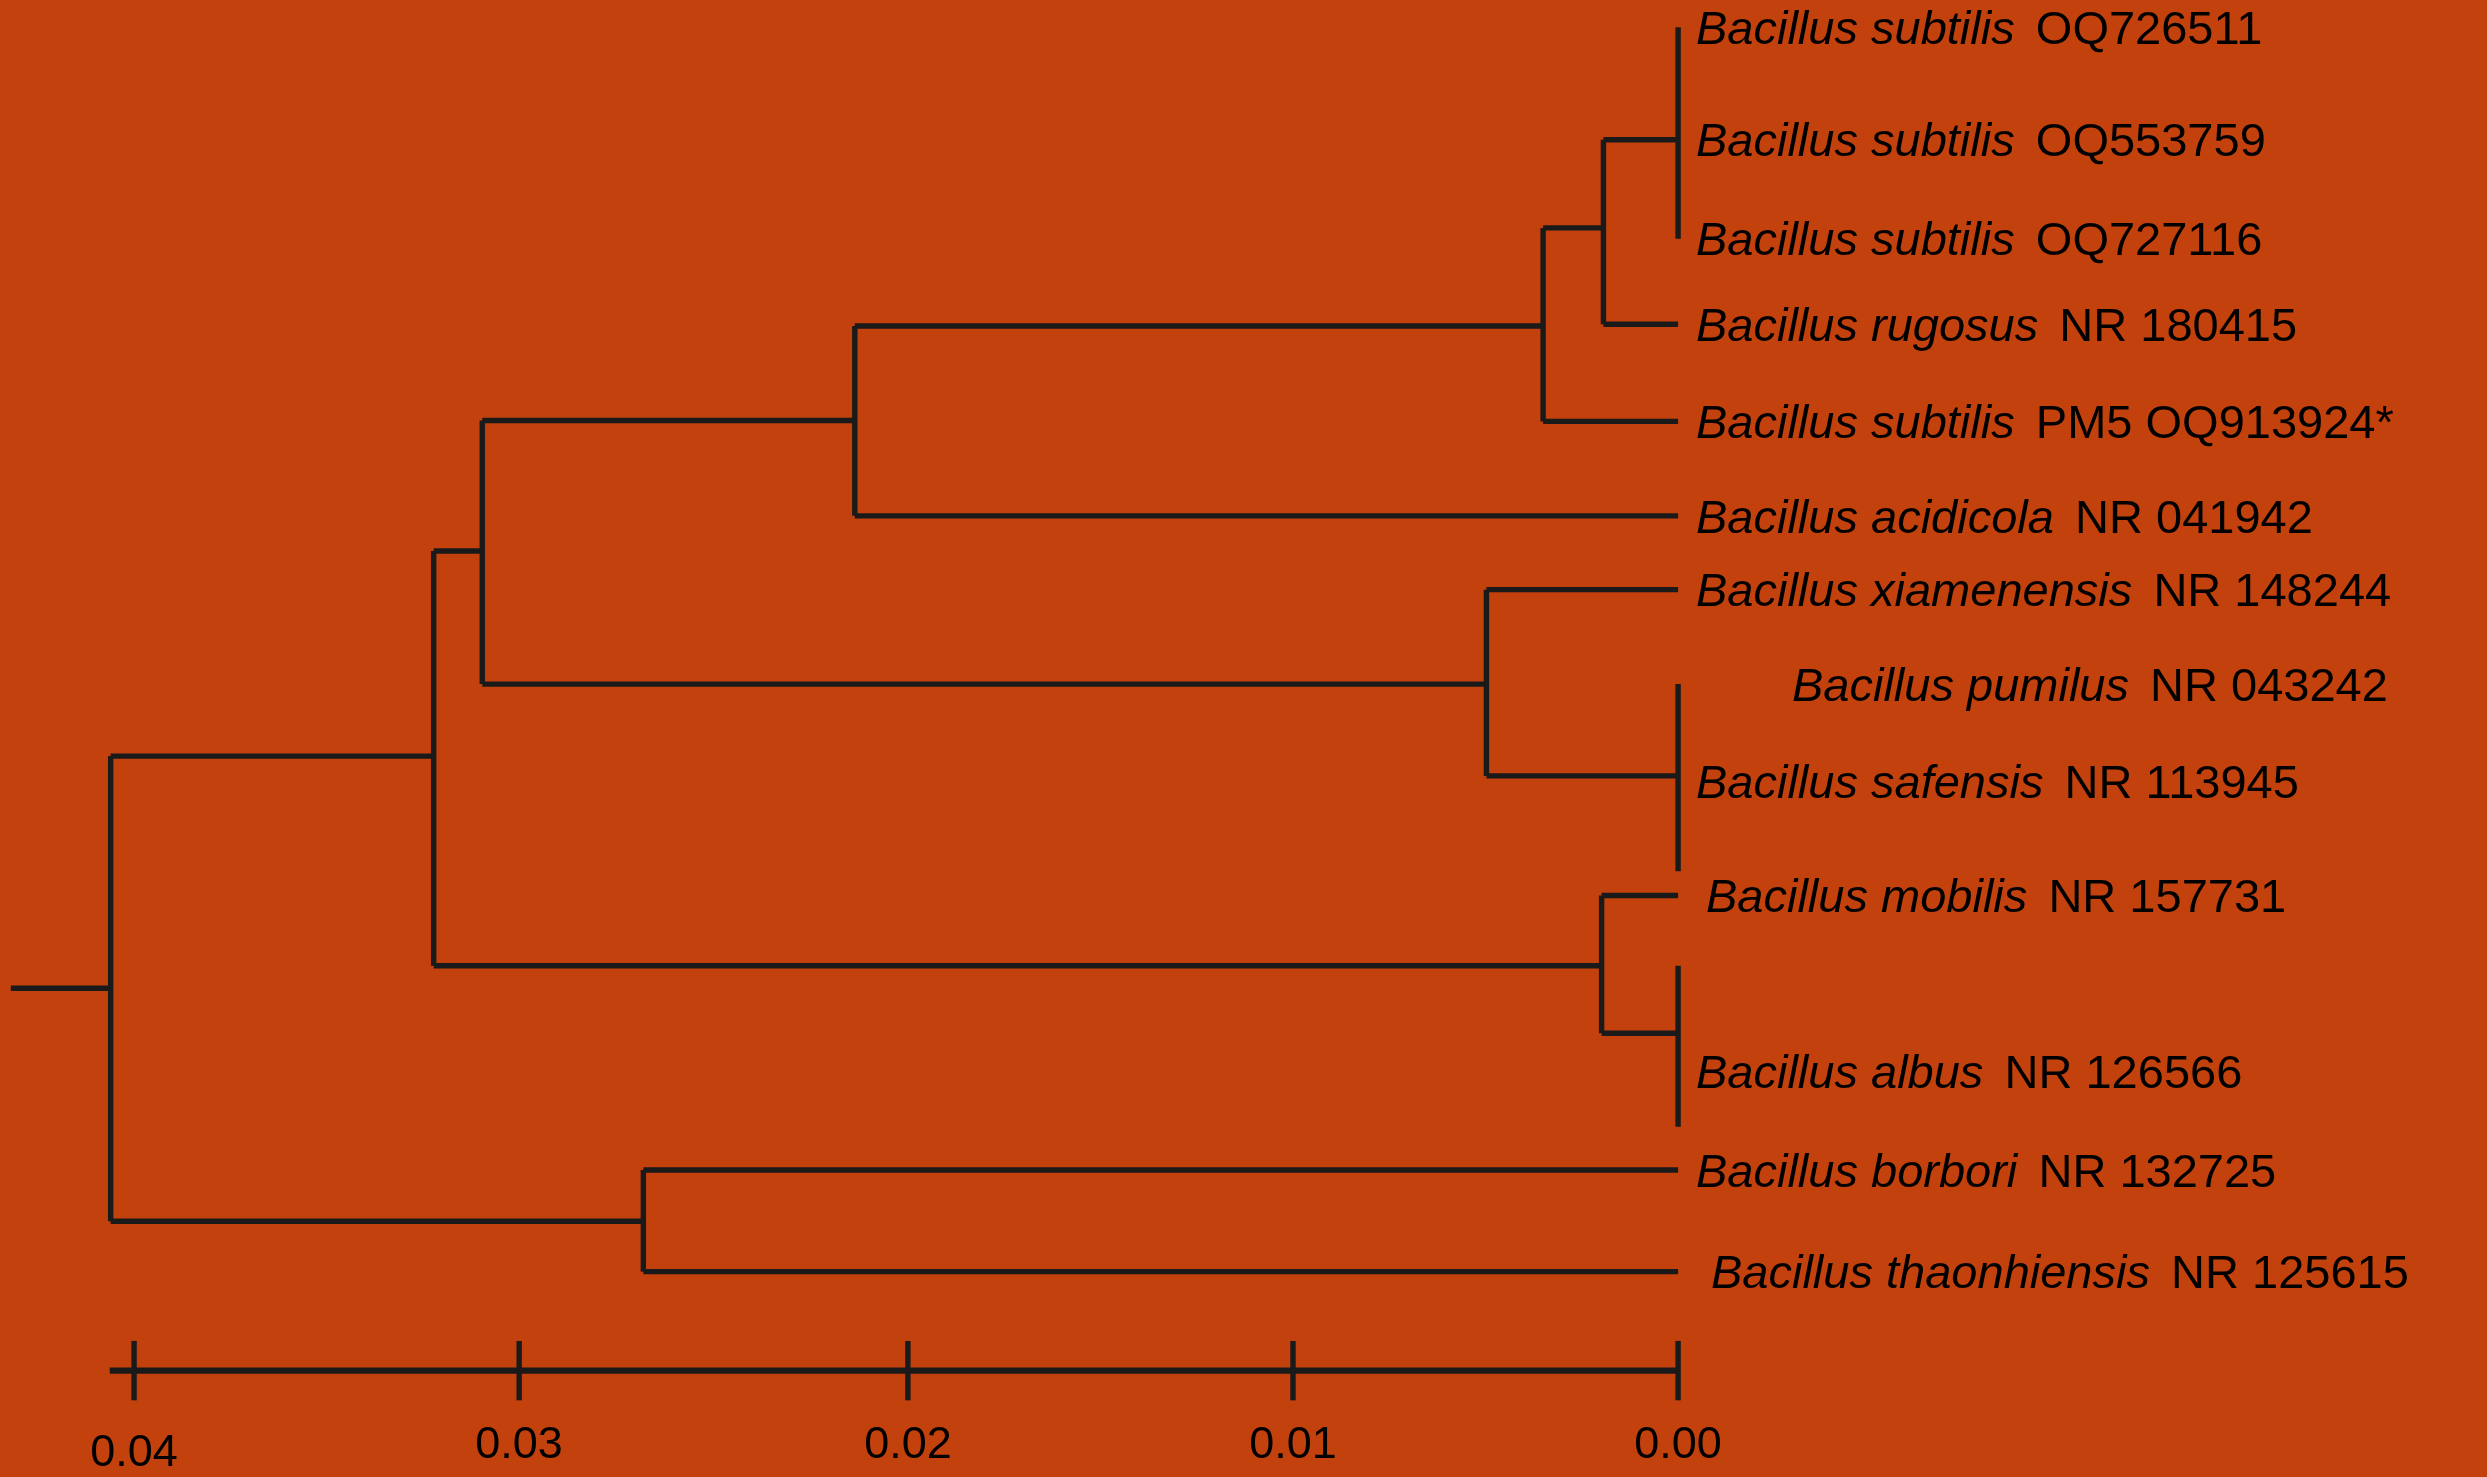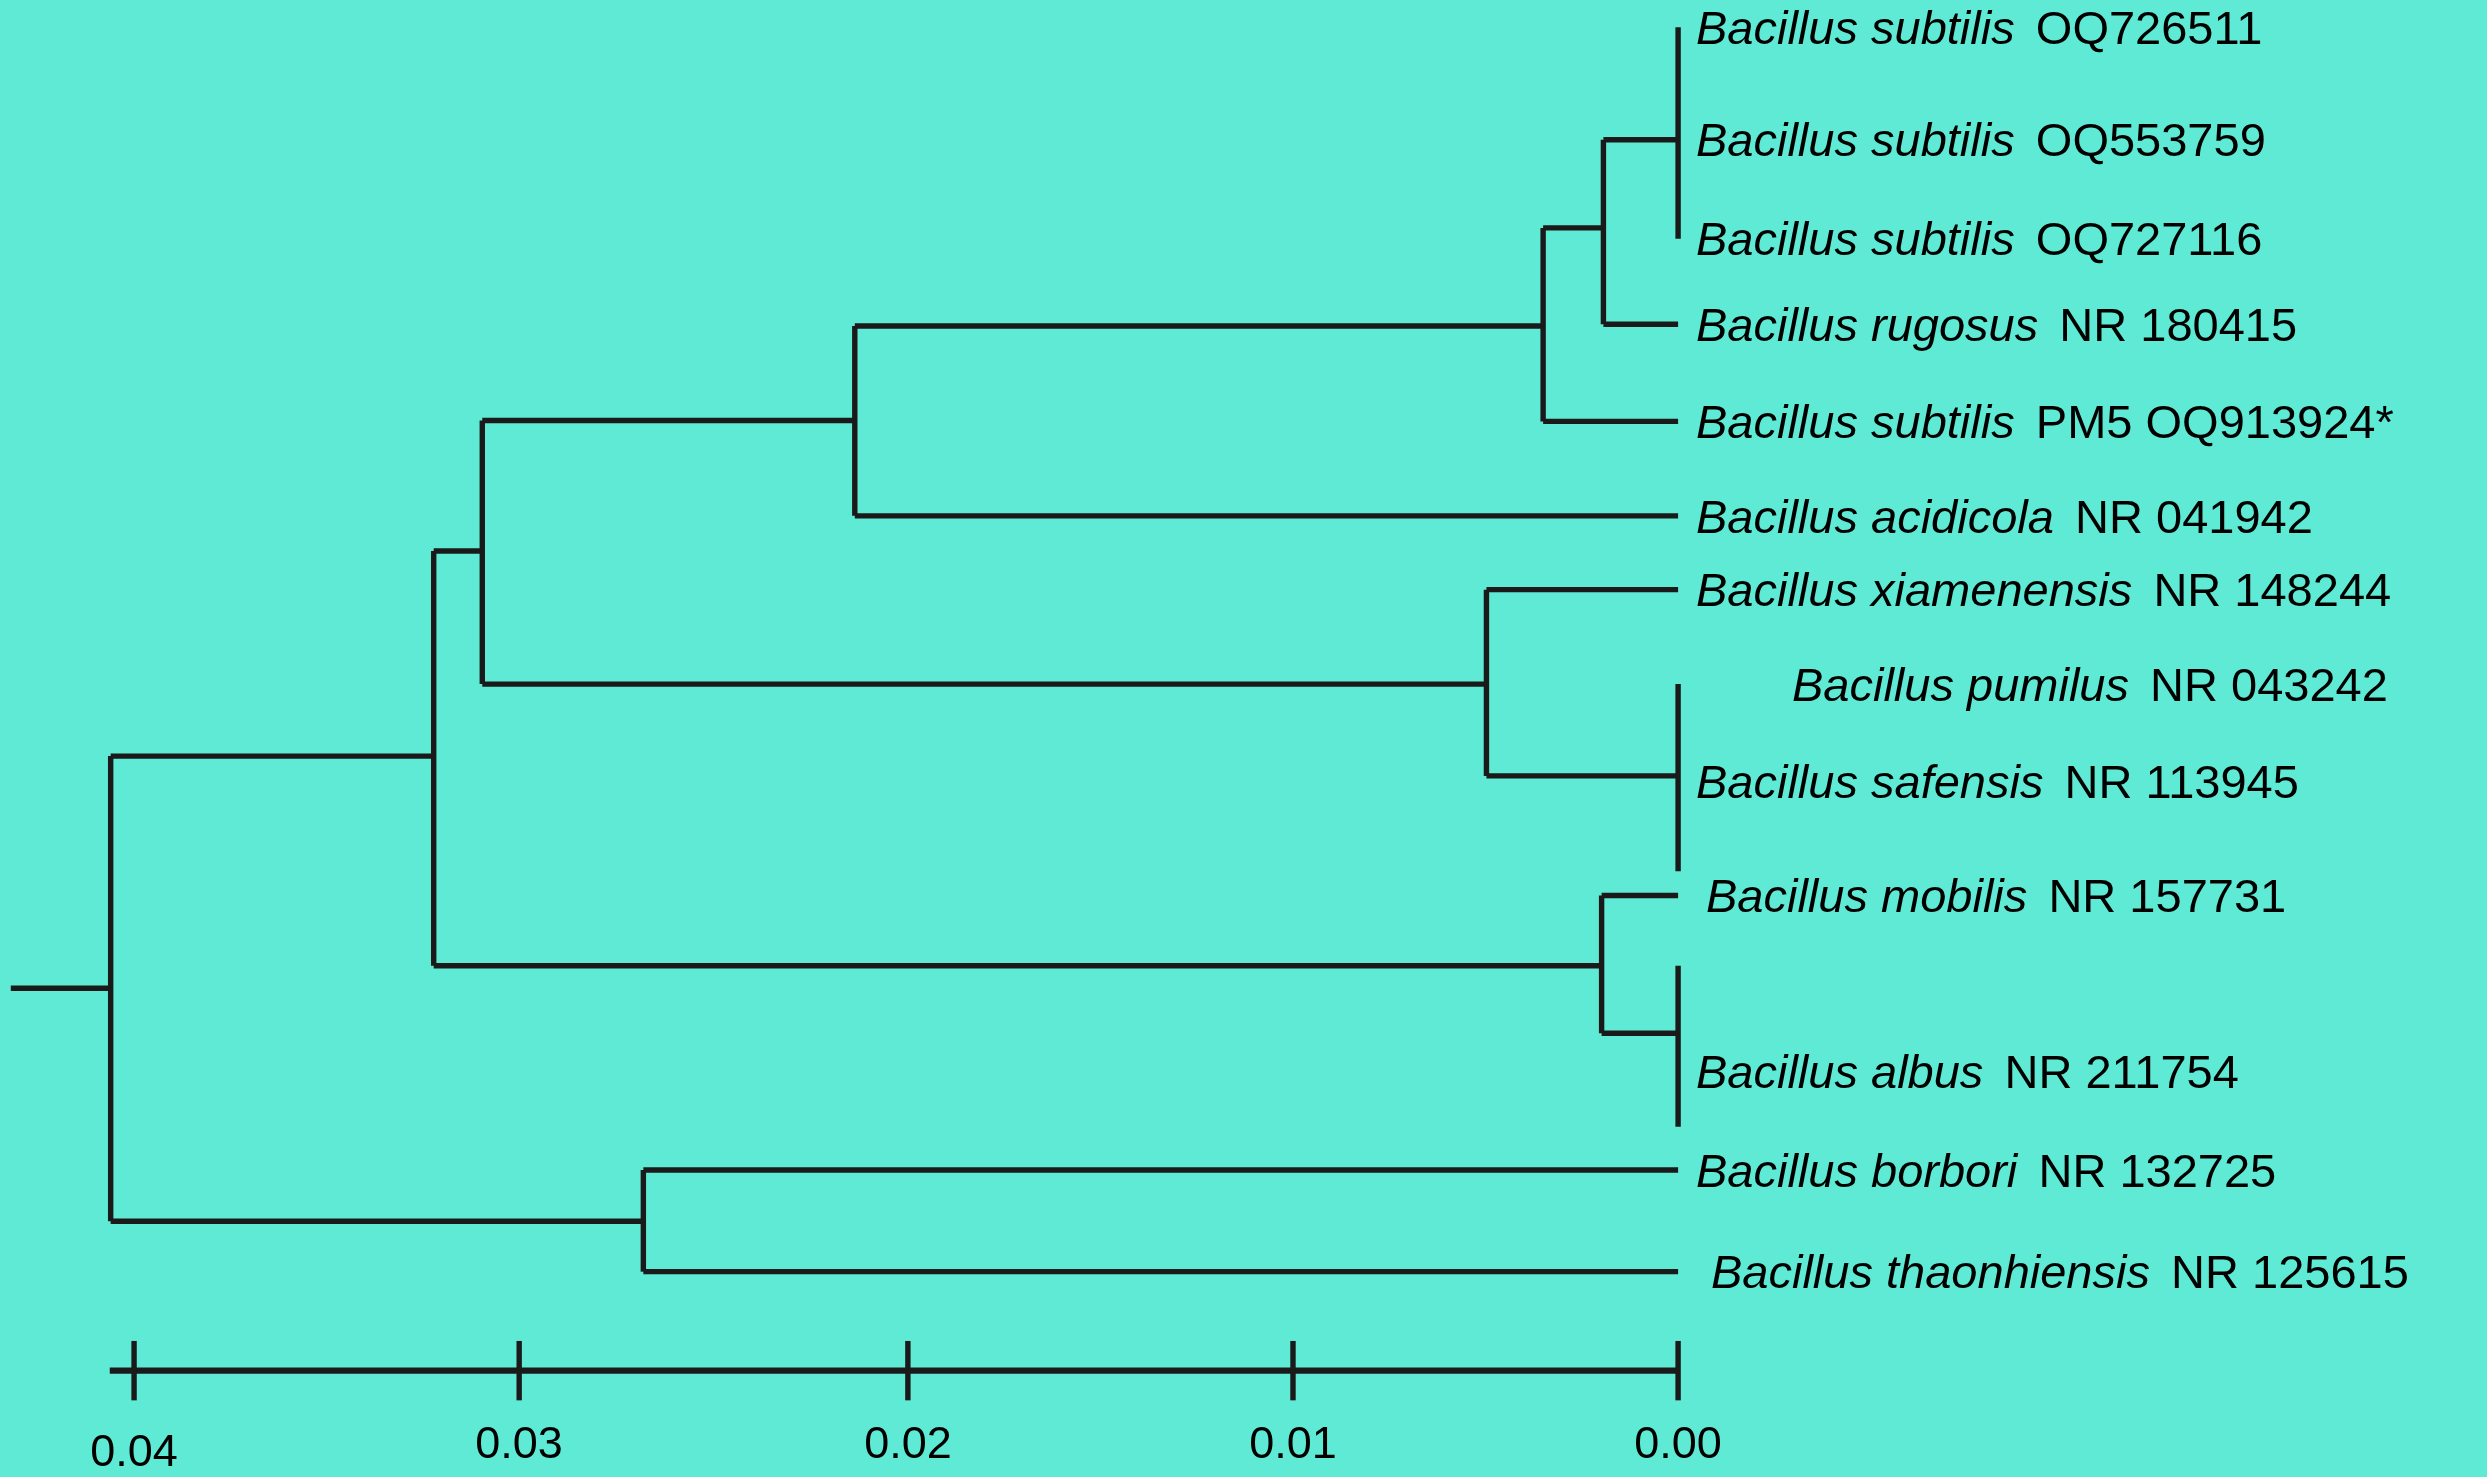--- a/index.html
+++ b/index.html
@@ -7,21 +7,21 @@
     padding: 0;
     background: #ffffff;
   }
   body {
     font-family: "Liberation Sans", sans-serif;
   }
   #figure {
     position: relative;
     width: 2487px;
     height: 1478px;
-    background: #5eead4;
+    background: #c2410c;
     overflow: hidden;
   }
   #tree-svg {
     position: absolute;
     left: 0;
     top: 0;
     width: 2487px;
     height: 1478px;
   }
   .tip-label {
@@ -128,21 +128,21 @@
 
   <div class="tip-label" style="left:1696px; top:589px;"><span class="sci-name">Bacillus xiamenensis</span><span class="acc-name">NR 148244</span></div>
 
   <div class="tip-label" style="left:1792px; top:684px;text-align:center;"><span class="sci-name">Bacillus pumilus</span><span class="acc-name">NR 043242</span></div>
 
   <div class="tip-label" style="left:1696px; top:781px;"><span class="sci-name">Bacillus safensis</span><span class="acc-name">NR 113945</span></div>
 
   <div class="tip-label" style="left:1696px; top:895px;margin-left:10px;"><span class="sci-name">Bacillus mobilis</span><span class="acc-name">NR 157731</span></div>
 
 
-  <div class="tip-label" style="left:1696px; top:1071px;"><span class="sci-name">Bacillus albus</span><span class="acc-name">NR 211754</span></div>
+  <div class="tip-label" style="left:1696px; top:1071px;"><span class="sci-name">Bacillus albus</span><span class="acc-name">NR 126566</span></div>
 
   <div class="tip-label" style="left:1696px; top:1170px;"><span class="sci-name">Bacillus borbori</span><span class="acc-name">NR 132725</span></div>
 
   <div class="tip-label" style="left:1696px; top:1271px;margin-left:15px;"><span class="sci-name">Bacillus thaonhiensis</span><span class="acc-name">NR 125615</span></div>
 
   <div class="axis-tick-label" style="left:134px;  top:1428px;">0.04</div>
   <div class="axis-tick-label" style="left:519px;  top:1420px;">0.03</div>
   <div class="axis-tick-label" style="left:908px; top:1420px;">0.02</div>
   <div class="axis-tick-label" style="left:1293px; top:1420px;">0.01</div>
   <div class="axis-tick-label" style="left:1678px; top:1420px;">0.00</div>

